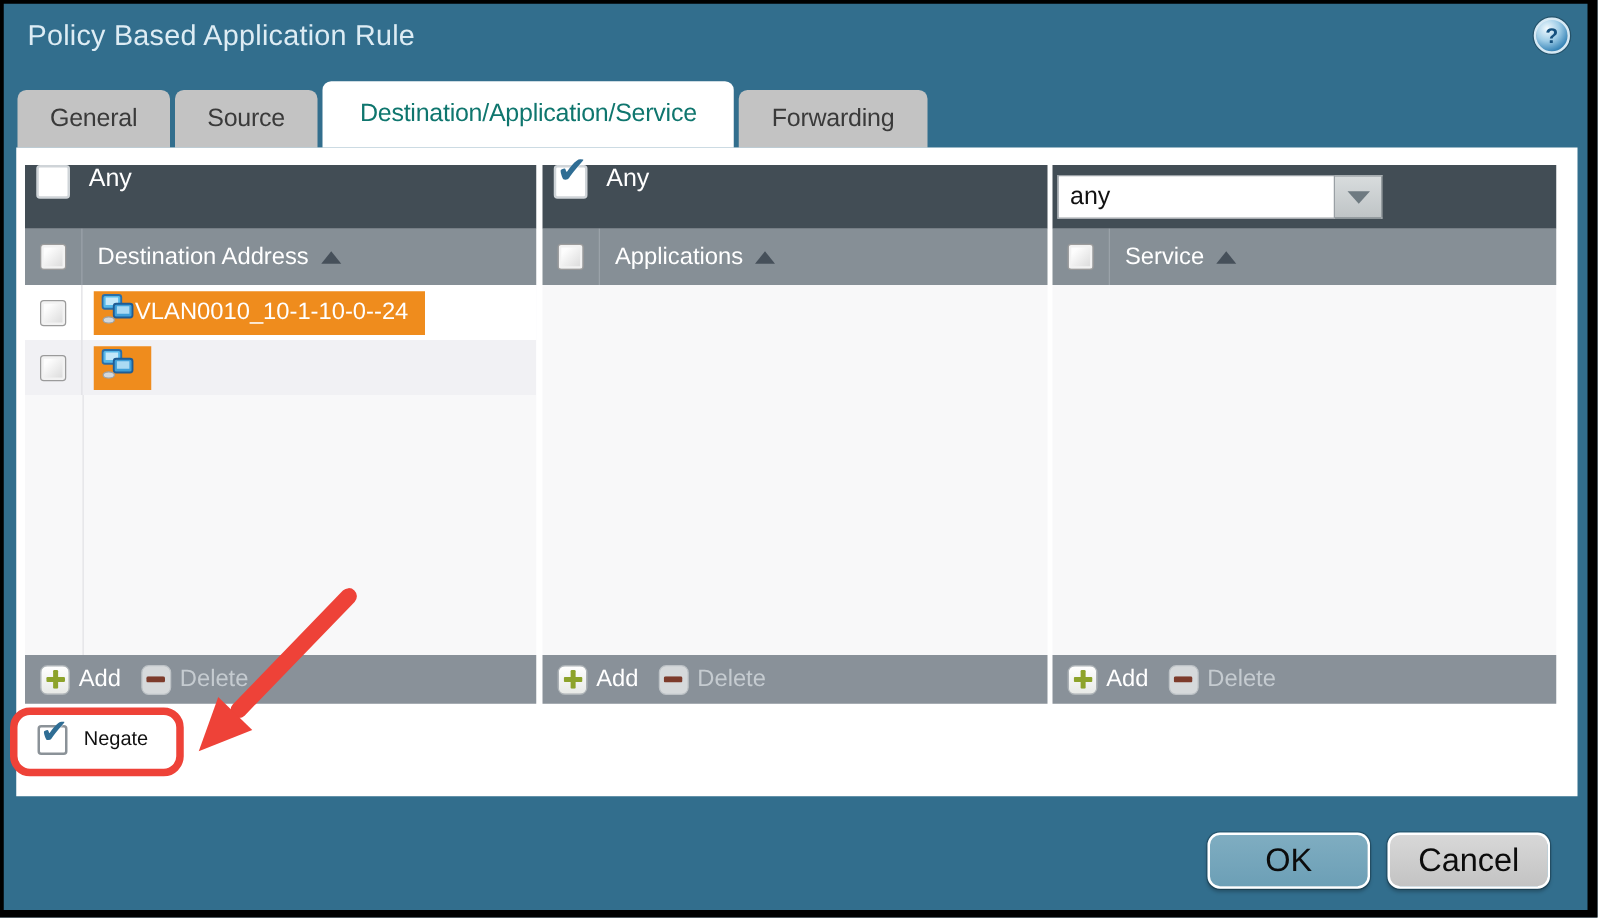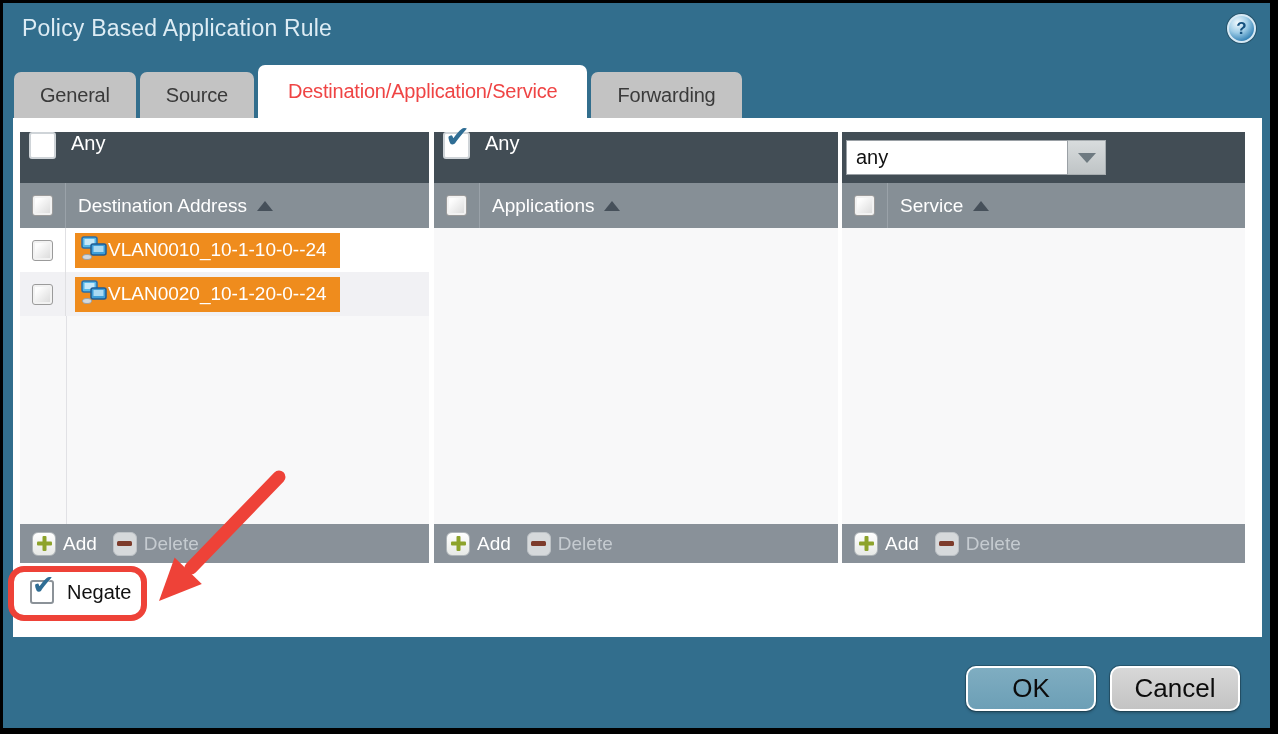--- a/index.html
+++ b/index.html
@@ -26,21 +26,21 @@
     color:#14507e;font-size:17px;font-weight:bold;cursor:pointer;
   }
 
   
   .tabs{position:absolute;left:11px;top:62px;height:53px;display:flex;align-items:flex-end;gap:4px;}
   .tab{
     height:46px;background:#c3c3c3;border-radius:7px 7px 0 0;
     display:flex;align-items:center;padding:0 26px;
     font-size:20px;color:#3a3a3a;letter-spacing:-.2px;cursor:pointer;white-space:nowrap;margin-top:14px;
   }
-  .tab.active{height:53px;background:#fff;color:#ef4444;padding:0 30px;}
+  .tab.active{height:53px;background:#fff;color:#0f766e;padding:0 30px;}
 
   
   .content{position:absolute;left:10px;top:115px;width:1249px;height:519px;background:#fff;}
 
   .panel{position:absolute;top:14px;height:431px;display:flex;flex-direction:column;}
   .panel-dest{left:7px;width:409px;}
   .panel-apps{left:421px;width:404px;}
   .panel-svc{left:829px;width:403px;}
 
   .any-row{height:51px;background:#424d55;display:flex;padding-left:9px;flex:0 0 auto;}
@@ -84,21 +84,21 @@
   .cb-md.checked::after{font-size:27px;left:0;top:-10px;}
 
   
   .dropdown{display:flex;align-items:center;margin-left:-5px;cursor:pointer;}
   .dd-value{width:222px;height:35px;background:#fff;border:1px solid #9aa0a5;font-size:20px;color:#111;display:flex;align-items:center;padding-left:9px;}
   .dd-btn{width:38px;height:35px;background:linear-gradient(#d8dcdd,#bfc4c6);border:1px solid #a7adb0;border-left:none;display:flex;align-items:center;justify-content:center;}
   .dd-tri{width:0;height:0;border-left:9px solid transparent;border-right:9px solid transparent;border-top:10px solid #6e7a81;}
 
   
   .negate-row{position:absolute;left:17px;top:462px;display:flex;align-items:center;}
-  .negate-label{font-size:20px;color:#111;margin-left:13px;}
+  .negate-label{font-size:16px;color:#111;margin-left:13px;}
 
   
   .hl-box{
     position:absolute;left:5px;top:563px;width:139px;height:55px;
     border:6px solid #ee4238;border-radius:16px;pointer-events:none;
   }
   .arrow-svg{position:absolute;left:0;top:0;pointer-events:none;}
 
   
   .btn{
@@ -164,21 +164,20 @@
           <span class="chip">
             <span>
               <svg width="27" height="24" viewBox="0 0 27 24">
                 <rect x="1" y="1" width="15" height="11" rx="2" fill="#57b8e8" stroke="#2a6ea8" stroke-width="1.5"></rect>
                 <rect x="3.5" y="3" width="10" height="6" fill="#c4e8f9"></rect>
                 <rect x="10" y="8" width="15" height="11" rx="2" fill="#3f9fd8" stroke="#1f5c94" stroke-width="1.5"></rect>
                 <rect x="12.5" y="10" width="10" height="6" fill="#aadaf3"></rect>
                 <ellipse cx="6" cy="21" rx="4.5" ry="2.5" fill="#d3d8dc" stroke="#9aa2a8"></ellipse>
               </svg>
             </span>
-            <span>VLAN0020_10-1-20-0--24</span>
           </span>
         </div>
       </div>
       <div class="panel-footer">
         <span class="ftr-btn add">
           <span class="ic">
             <svg width="15" height="15" viewBox="0 0 15 15">
                 <rect x="5.5" y="0" width="4" height="15" rx="1" fill="#8da32b"></rect>
                 <rect x="0" y="5.5" width="15" height="4" rx="1" fill="#8da32b"></rect>
               </svg>

